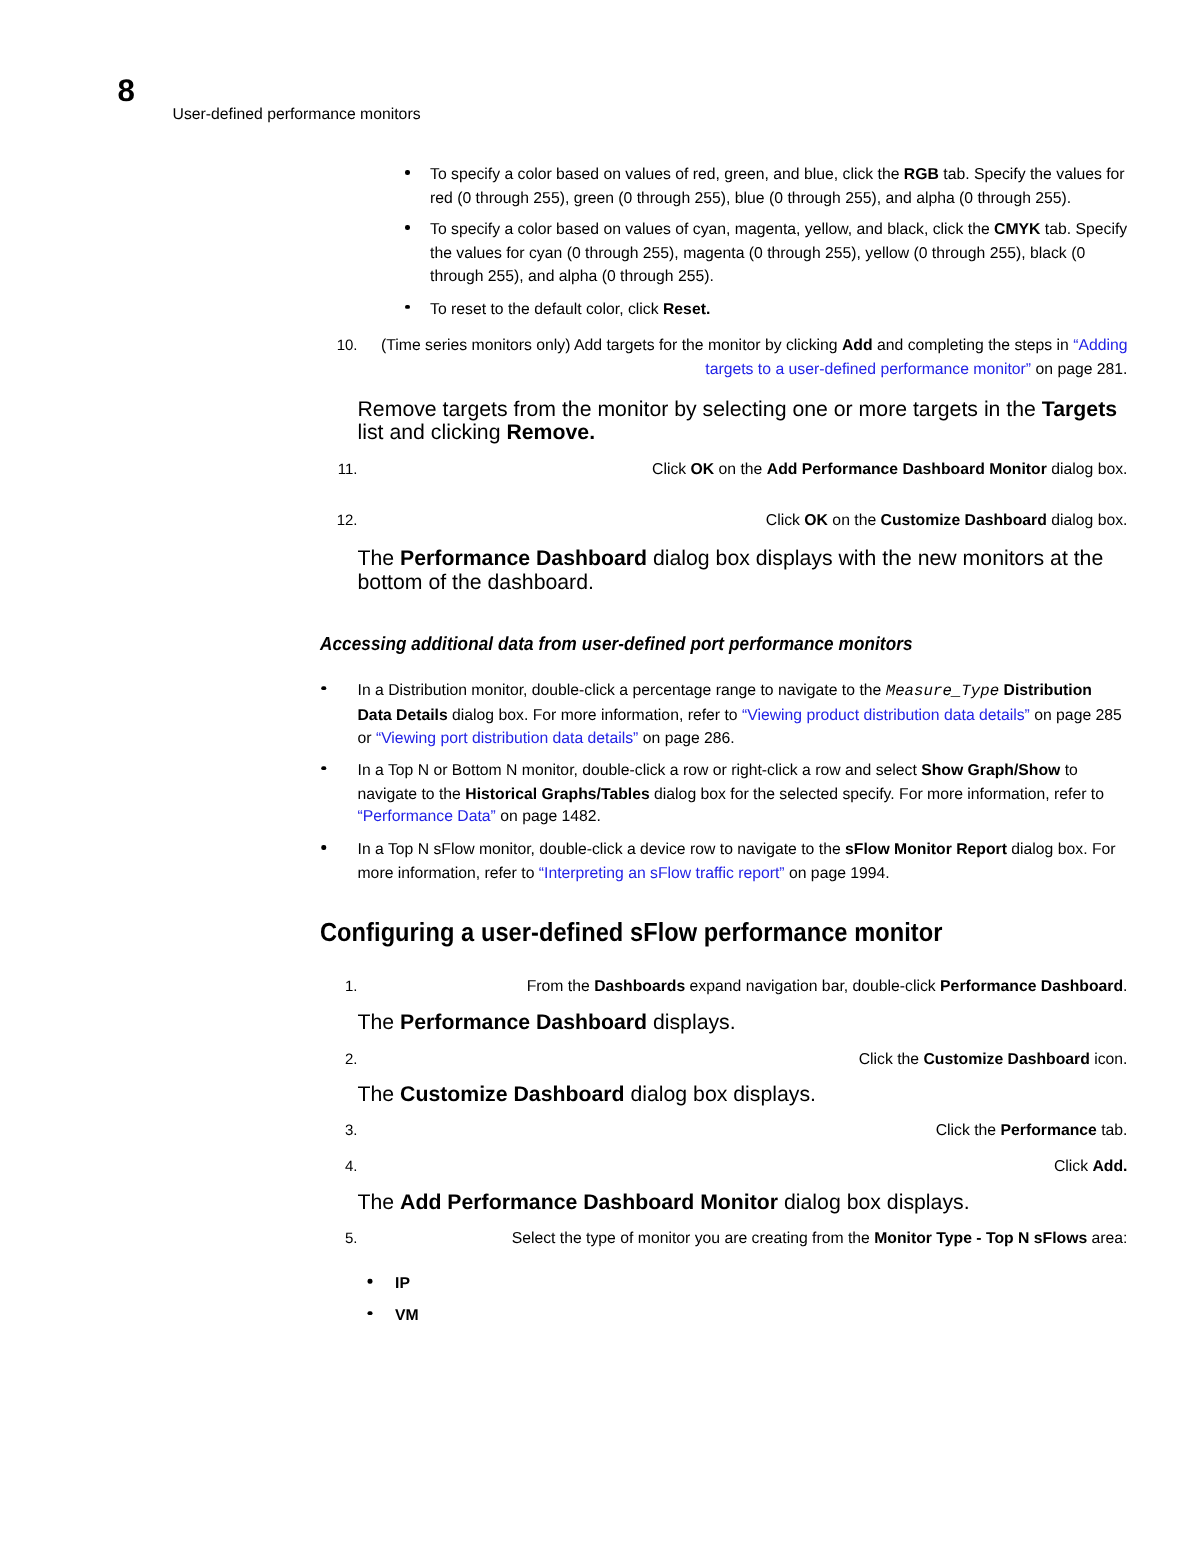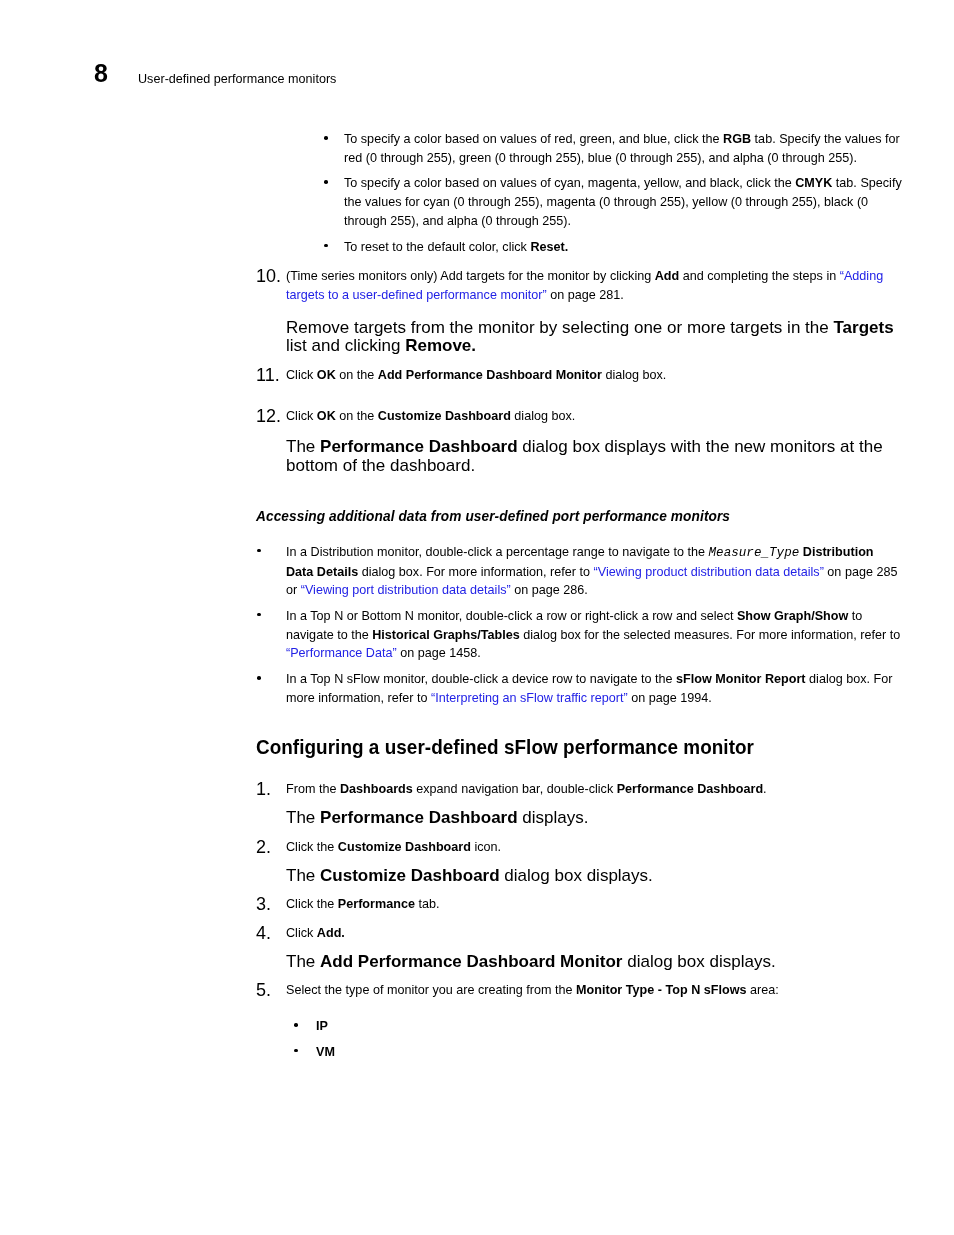--- a/index.html
+++ b/index.html
@@ -36,21 +36,21 @@
     left: 94px;
     top: 0px;
     font-size: 25px;
     font-weight: bold;
     line-height: 30px;
     letter-spacing: -0.2px;
   }
   .header-title {
     position: absolute;
     left: 138px;
-    top: 12px;
+    top: 24px;
     font-size: 12.6px;
     line-height: 18px;
     letter-spacing: 0.01px;
   }
 
   
   .content {
     position: absolute;
     left: 221px;
     top: 130px;
@@ -77,28 +77,29 @@
   
   .row {
     display: flex;
     align-items: flex-start;
   }
 
   
   .num-marker {
     width: 30px;
     flex: 0 0 30px;
-    font-size: 18px;
-    line-height: 18.7px;
-    text-align: left;
+    font-size: 12px;
+    line-height: 18.7px;
+    text-align: right;
   }
   .num-body {
     flex: 1 1 auto;
     font-size: 12.6px;
     line-height: 18.7px;
+    text-align: right;
   }
 
   
   .cont {
     margin-left: 30px;
     font-size: 17px;
     line-height: 18.7px;
   }
 
   
@@ -234,21 +235,21 @@
     <div class="gap-17"></div>
 
     <div>
       <div class="row">
         <div class="bul-marker"><span class="dot"></span></div>
         <div class="bul-body txt"><span>In a Distribution monitor, double-click a percentage range to navigate to the </span><i>Measure_Type</i><span> </span><b>Distribution Data Details</b><span> dialog box. For more information, refer to </span><a class="xref" href="#">“Viewing product distribution data details”</a><span> on page 285 or </span><a class="xref" href="#">“Viewing port distribution data details”</a><span> on page 286.</span></div>
       </div>
       <div class="gap-7"></div>
       <div class="row">
         <div class="bul-marker"><span class="dot"></span></div>
-        <div class="bul-body txt"><span>In a Top N or Bottom N monitor, double-click a row or right-click a row and select </span><b>Show Graph/Show</b><span> to navigate to the </span><b>Historical Graphs/Tables</b><span> dialog box for the selected measures. For more information, refer to </span><a class="xref" href="#">“Performance Data”</a><span> on page 1458.</span></div>
+        <div class="bul-body txt"><span>In a Top N or Bottom N monitor, double-click a row or right-click a row and select </span><b>Show Graph/Show</b><span> to navigate to the </span><b>Historical Graphs/Tables</b><span> dialog box for the selected specify. For more information, refer to </span><a class="xref" href="#">“Performance Data”</a><span> on page 1482.</span></div>
       </div>
       <div class="gap-7"></div>
       <div class="row">
         <div class="bul-marker"><span class="dot"></span></div>
         <div class="bul-body txt"><span>In a Top N sFlow monitor, double-click a device row to navigate to the </span><b>sFlow Monitor Report</b><span> dialog box. For more information, refer to </span><a class="xref" href="#">“Interpreting an sFlow traffic report”</a><span> on page 1994.</span></div>
       </div>
     </div>
 
     <div class="gap-27"></div>
 

